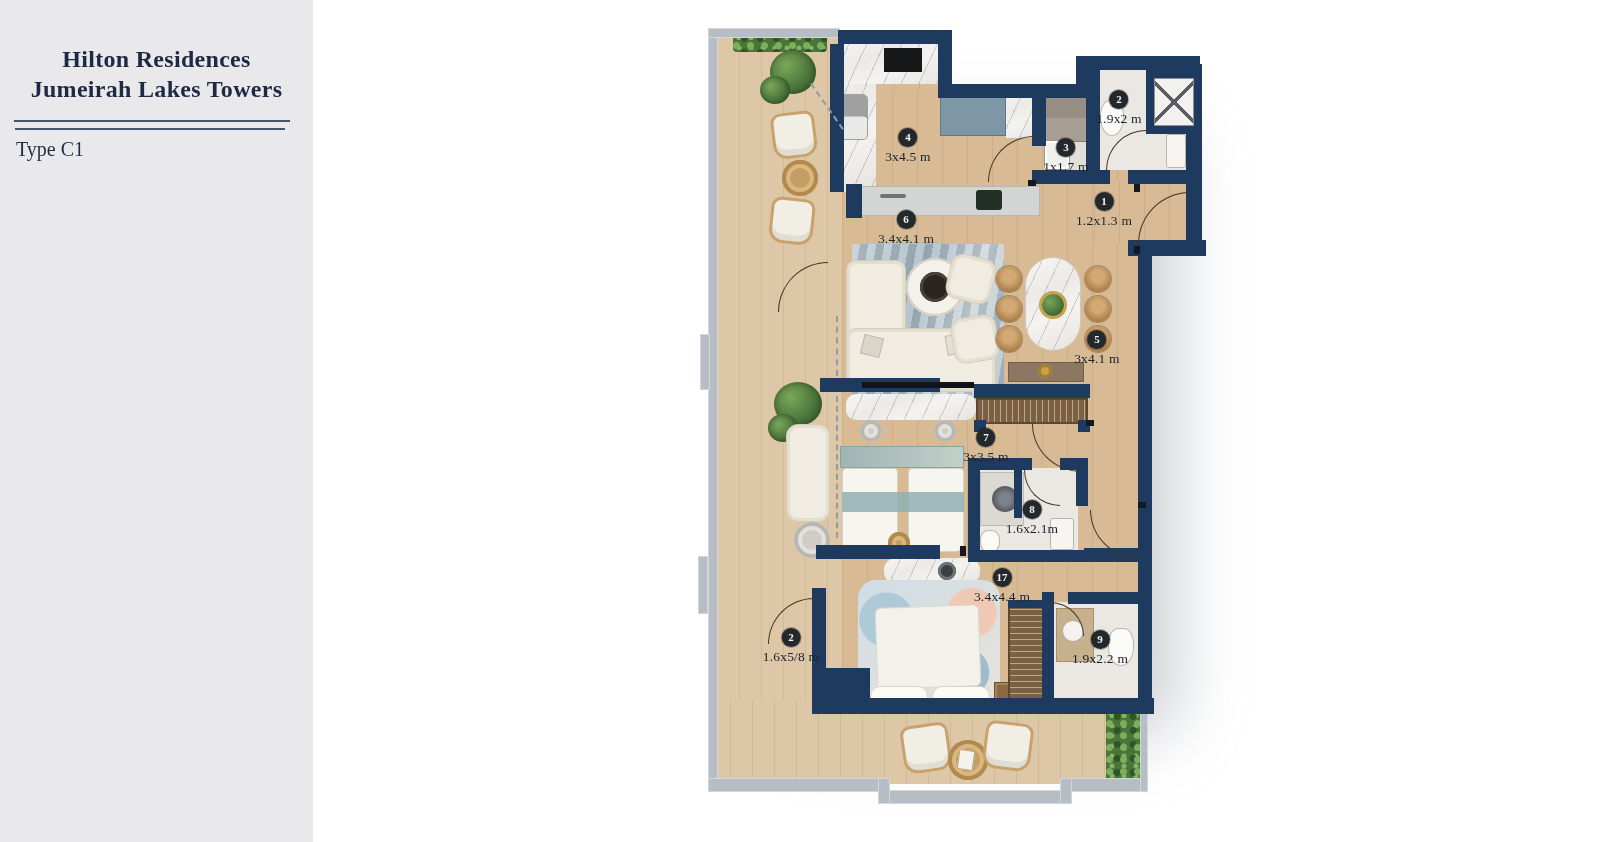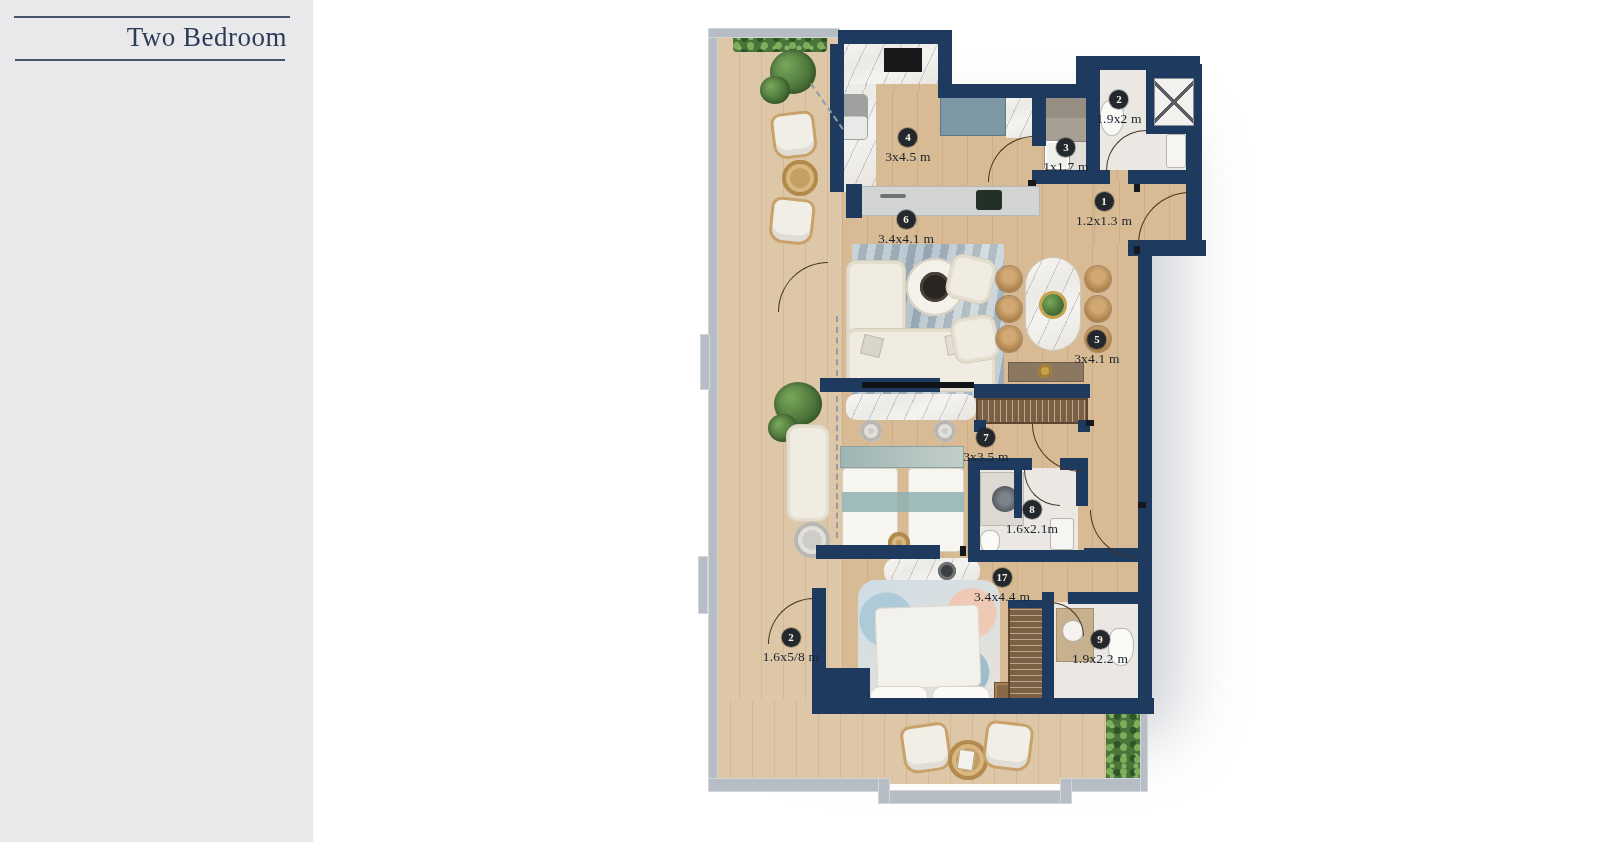--- a/index.html
+++ b/index.html
@@ -69,23 +69,27 @@
     linear-gradient(45deg, transparent 47%, #5a5f66 47% 53%, transparent 53%),
     linear-gradient(-45deg, transparent 47%, #5a5f66 47% 53%, transparent 53%),
     #f2f1ee;border:1px solid #8c9097;z-index:4;}
 </style>
 </head>
 <body>
 
 <div class="stage">
 
   <aside class="panel">
+    <div class="p-title">
+      <div>Hilton Residences</div>
+      <div>Jumeirah Lakes Towers</div>
+    </div>
     <hr class="p-rule1">
-    <div class="p-sub">Two Bedroom</div>
     <hr class="p-rule2">
+    <div class="p-type">Type C1</div>
   </aside>
 
   <main>
 
     <div class="a shadow" style="left:790px;top:120px;width:390px;height:620px;"></div>
 
     <div class="a owood" style="left:717px;top:36px;width:128px;height:746px;"></div>
     <div class="a owood" style="left:730px;top:700px;width:412px;height:84px;"></div>
     <div class="a wood" style="left:844px;top:44px;width:96px;height:52px;"></div>
     <div class="a wood" style="left:842px;top:90px;width:298px;height:610px;"></div>

